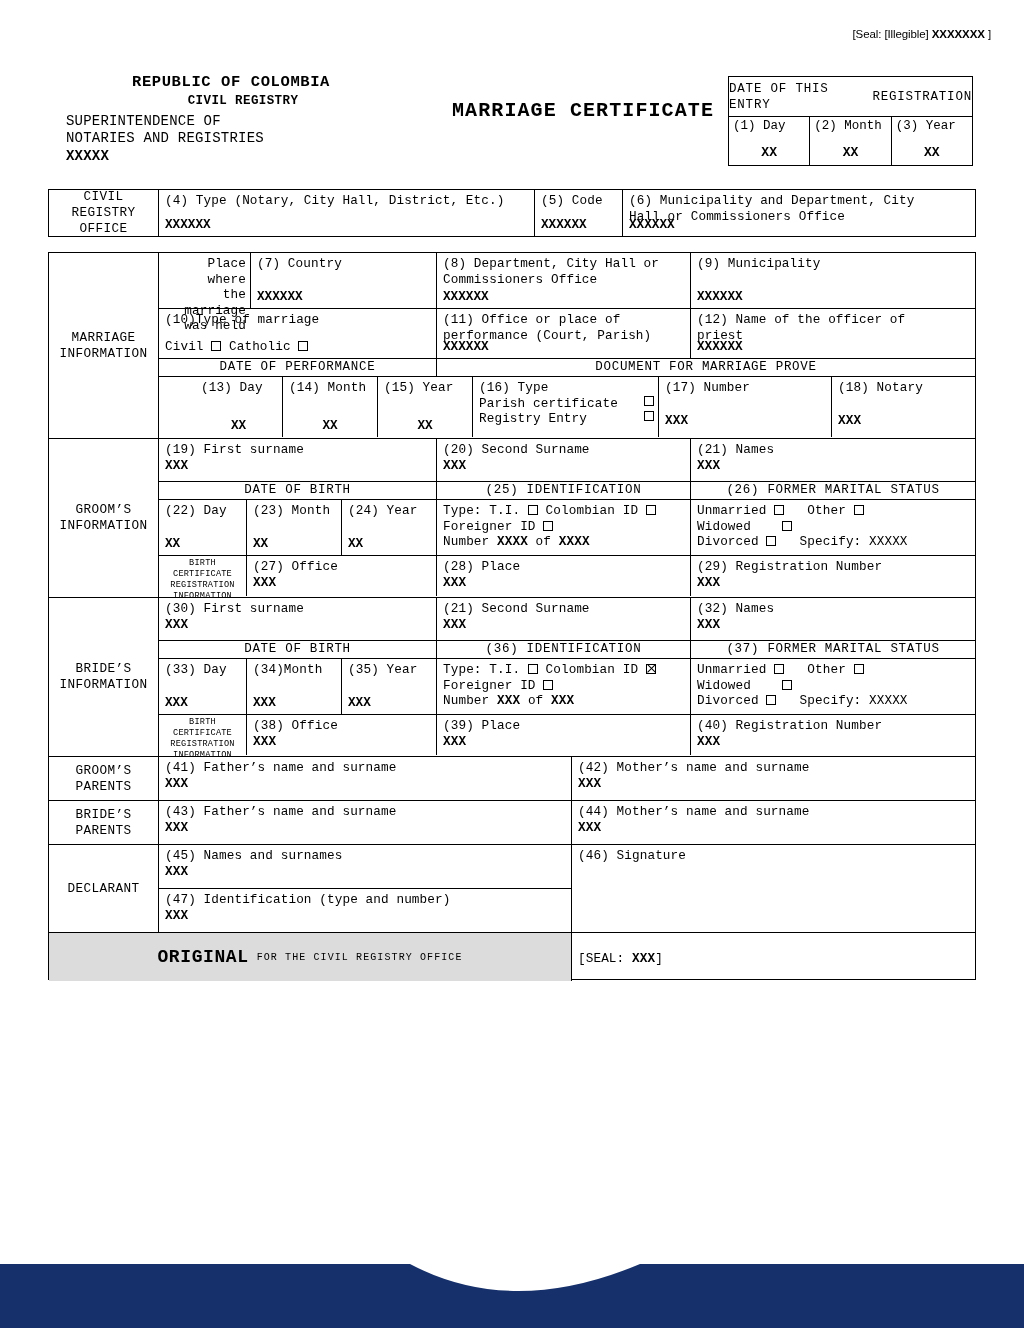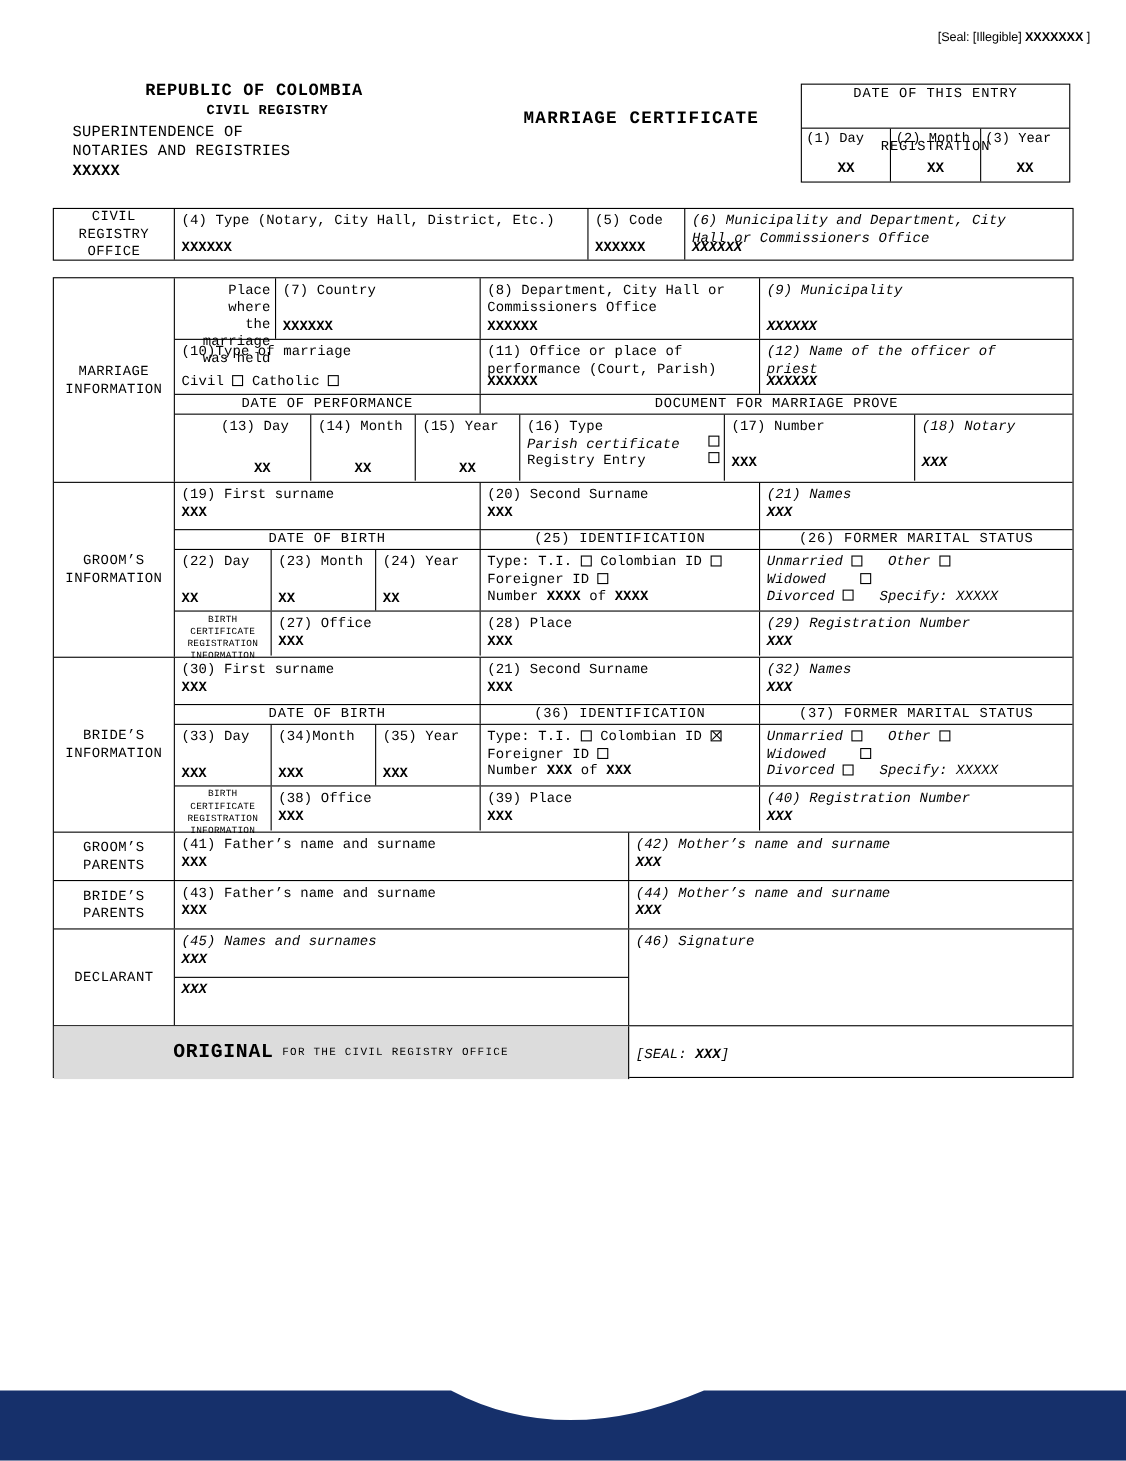--- a/index.html
+++ b/index.html
@@ -30,45 +30,45 @@
   .header { position: absolute; left: 48px; top: 70px; width: 928px; height: 110px; }
   .hdr-left { position: absolute; left: 18px; top: 3px; width: 330px; }
   .hdr-l1 { font-size: 15.5px; font-weight: bold; letter-spacing: 0.6px; text-align: center; }
   .hdr-l2 { font-size: 12.5px; font-weight: bold; letter-spacing: 0.4px; text-align: center; margin-top: 3px; padding-left: 24px; }
   .hdr-l3 { font-size: 14px; letter-spacing: 0.2px; margin-top: 5px; }
   .hdr-l4 { font-size: 14px; letter-spacing: 0.2px; margin-top: 1px; }
   .hdr-l5 { font-size: 14px; font-weight: bold; letter-spacing: 0.2px; margin-top: 2px; }
 
   .hdr-title {
     position: absolute; left: 385px; top: 29px; width: 300px;
-    text-align: center; font-size: 16px; font-weight: bold; letter-spacing: 1.1px;
+    text-align: center; font-size: 20px; font-weight: bold; letter-spacing: 1.1px;
   }
 
   
   .entry-box {
     position: absolute; left: 680px; top: 6px; width: 245px; height: 90px;
     border: 1.6px solid #000;
   }
   .entry-title {
     height: 40px; border-bottom: 1.6px solid #000;
-    display: flex; flex-direction: column; align-items: center; 
-    font-size: 12.5px; letter-spacing: 0.8px; line-height: 16px; gap: 32px;
+    display: flex; flex-direction: row; align-items: center; justify-content: center;
+    font-size: 12.5px; letter-spacing: 0.8px; line-height: 16px;
   }
   .entry-cols { display: flex; height: 48px; }
   .entry-col { flex: 1; border-right: 1.6px solid #000; position: relative; }
   .entry-col:last-child { border-right: none; }
   .entry-lbl { position: absolute; top: 2px; left: 4px; font-size: 12.5px; white-space: nowrap; }
   .entry-val { position: absolute; bottom: 5px; left: 0; right: 0; text-align: center; font-size: 13px; font-weight: bold; }
 
   
   .tbl { position: absolute; border: 1.6px solid #000; }
   .row { display: flex; border-bottom: 1.6px solid #000; }
   .row:last-child { border-bottom: none; }
   .cell { border-right: 1.6px solid #000; position: relative; padding: 3px 0 0 6px; }
-  .cell:last-child { border-right: none; font-style: italic; }
+  .cell:last-child { border-right: none; }
   .lbl { font-size: 12.7px; line-height: 15.5px; letter-spacing: 0.1px; }
   .val { font-size: 12.7px; font-weight: bold; letter-spacing: 0.1px; }
   .val-b { position: absolute; left: 6px; bottom: 4px; font-size: 12.7px; font-weight: bold; }
   .sidelabel {
     display: flex; align-items: center; justify-content: center; text-align: center;
     font-size: 12.7px; line-height: 16px; letter-spacing: 0.4px;
     border-right: 1.6px solid #000;
   }
   .bandhdr {
     text-align: center; font-size: 12.5px; letter-spacing: 0.7px;
@@ -238,21 +238,21 @@
         <div class="cell" style="width:95px;">
           <div class="lbl">(14) Month</div>
           <div class="val-b ctr-val" style="left:0; right:0;">XX</div>
         </div>
         <div class="cell" style="width:95px;">
           <div class="lbl">(15) Year</div>
           <div class="val-b ctr-val" style="left:0; right:0;">XX</div>
         </div>
         <div class="cell" style="width:186px;">
           <div class="lbl">(16) Type</div>
-          <div class="lbl" style="display:flex; justify-content:space-between; padding-right:4px;font-style:italic;">
+          <div class="lbl" style="display:flex; justify-content:space-between; padding-right:4px;">
             <span>Parish certificate</span>
             <span class="chk"></span>
           </div>
           <div class="lbl" style="display:flex; justify-content:space-between; padding-right:4px;">
             <span>Registry Entry</span>
             <span class="chk"></span>
           </div>
         </div>
         <div class="cell" style="width:173px;">
           <div class="lbl">(17) Number</div>
@@ -511,20 +511,21 @@
     </div>
     <div style="width:413px; border-right:1.6px solid #000;">
       <div class="row" style="height:44px;">
         <div class="cell" style="flex:1; border-right:none;">
           <div class="lbl">(45) Names and surnames</div>
           <div class="val">XXX</div>
         </div>
       </div>
       <div class="row" style="height:44px; border-bottom:none;">
         <div class="cell" style="flex:1; border-right:none;">
+          <div class="lbl">(47) Identification (type and number)</div>
           <div class="val">XXX</div>
         </div>
       </div>
     </div>
     <div class="cell" style="flex:1; border-right:none;">
       <div class="lbl">(46) Signature</div>
     </div>
   </div>
 
   <div class="row" style="height:48px; border-bottom:none;">

